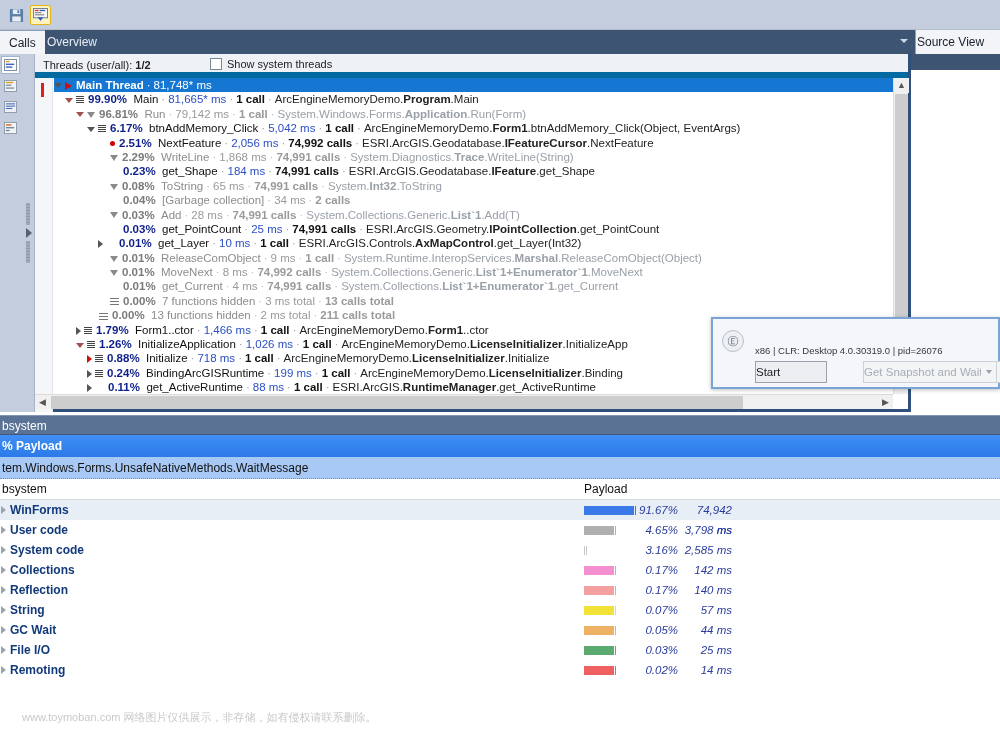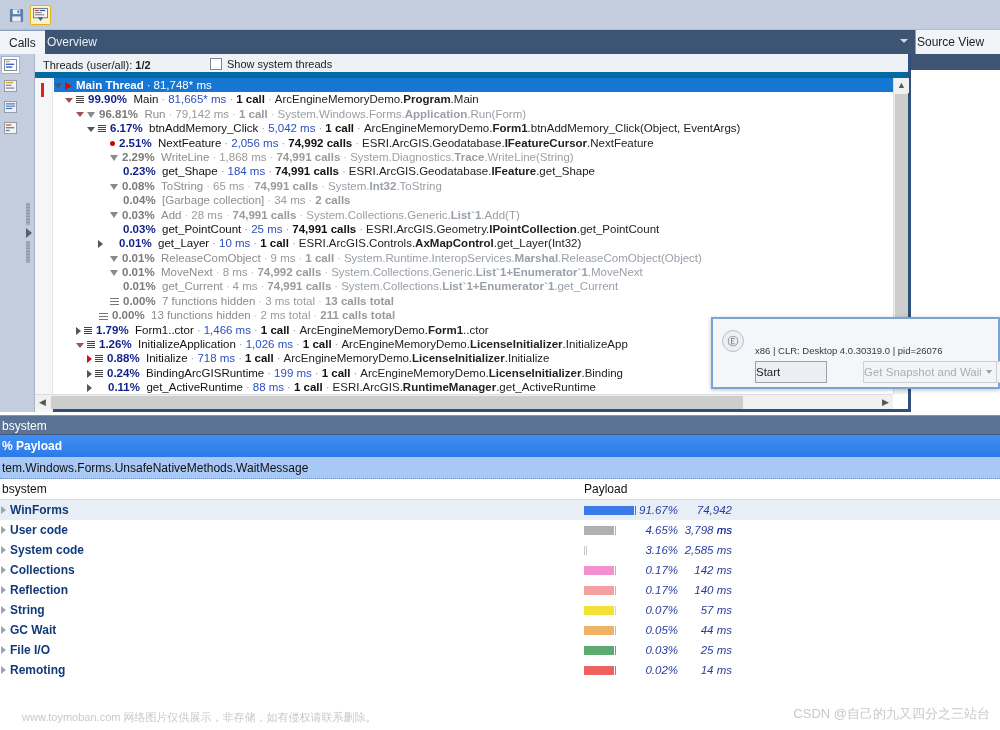--- a/index.html
+++ b/index.html
@@ -488,15 +488,14 @@
             <span class="b-bar-tip" style="left:31px;background:#ef6060;"></span>
           </span>
           <span class="b-pct">0.02%</span>
           <span class="b-ms">14 ms</span>
         </div>
       </div>
   </div>
 
   <div class="footer-strip"></div>
   <div class="wm-left">www.toymoban.com 网络图片仅供展示，非存储，如有侵权请联系删除。</div>
-  <div class="wm-right">CSDN @自己的九又四分之三站台</div>
 
 </div>
 
 </body></html>

